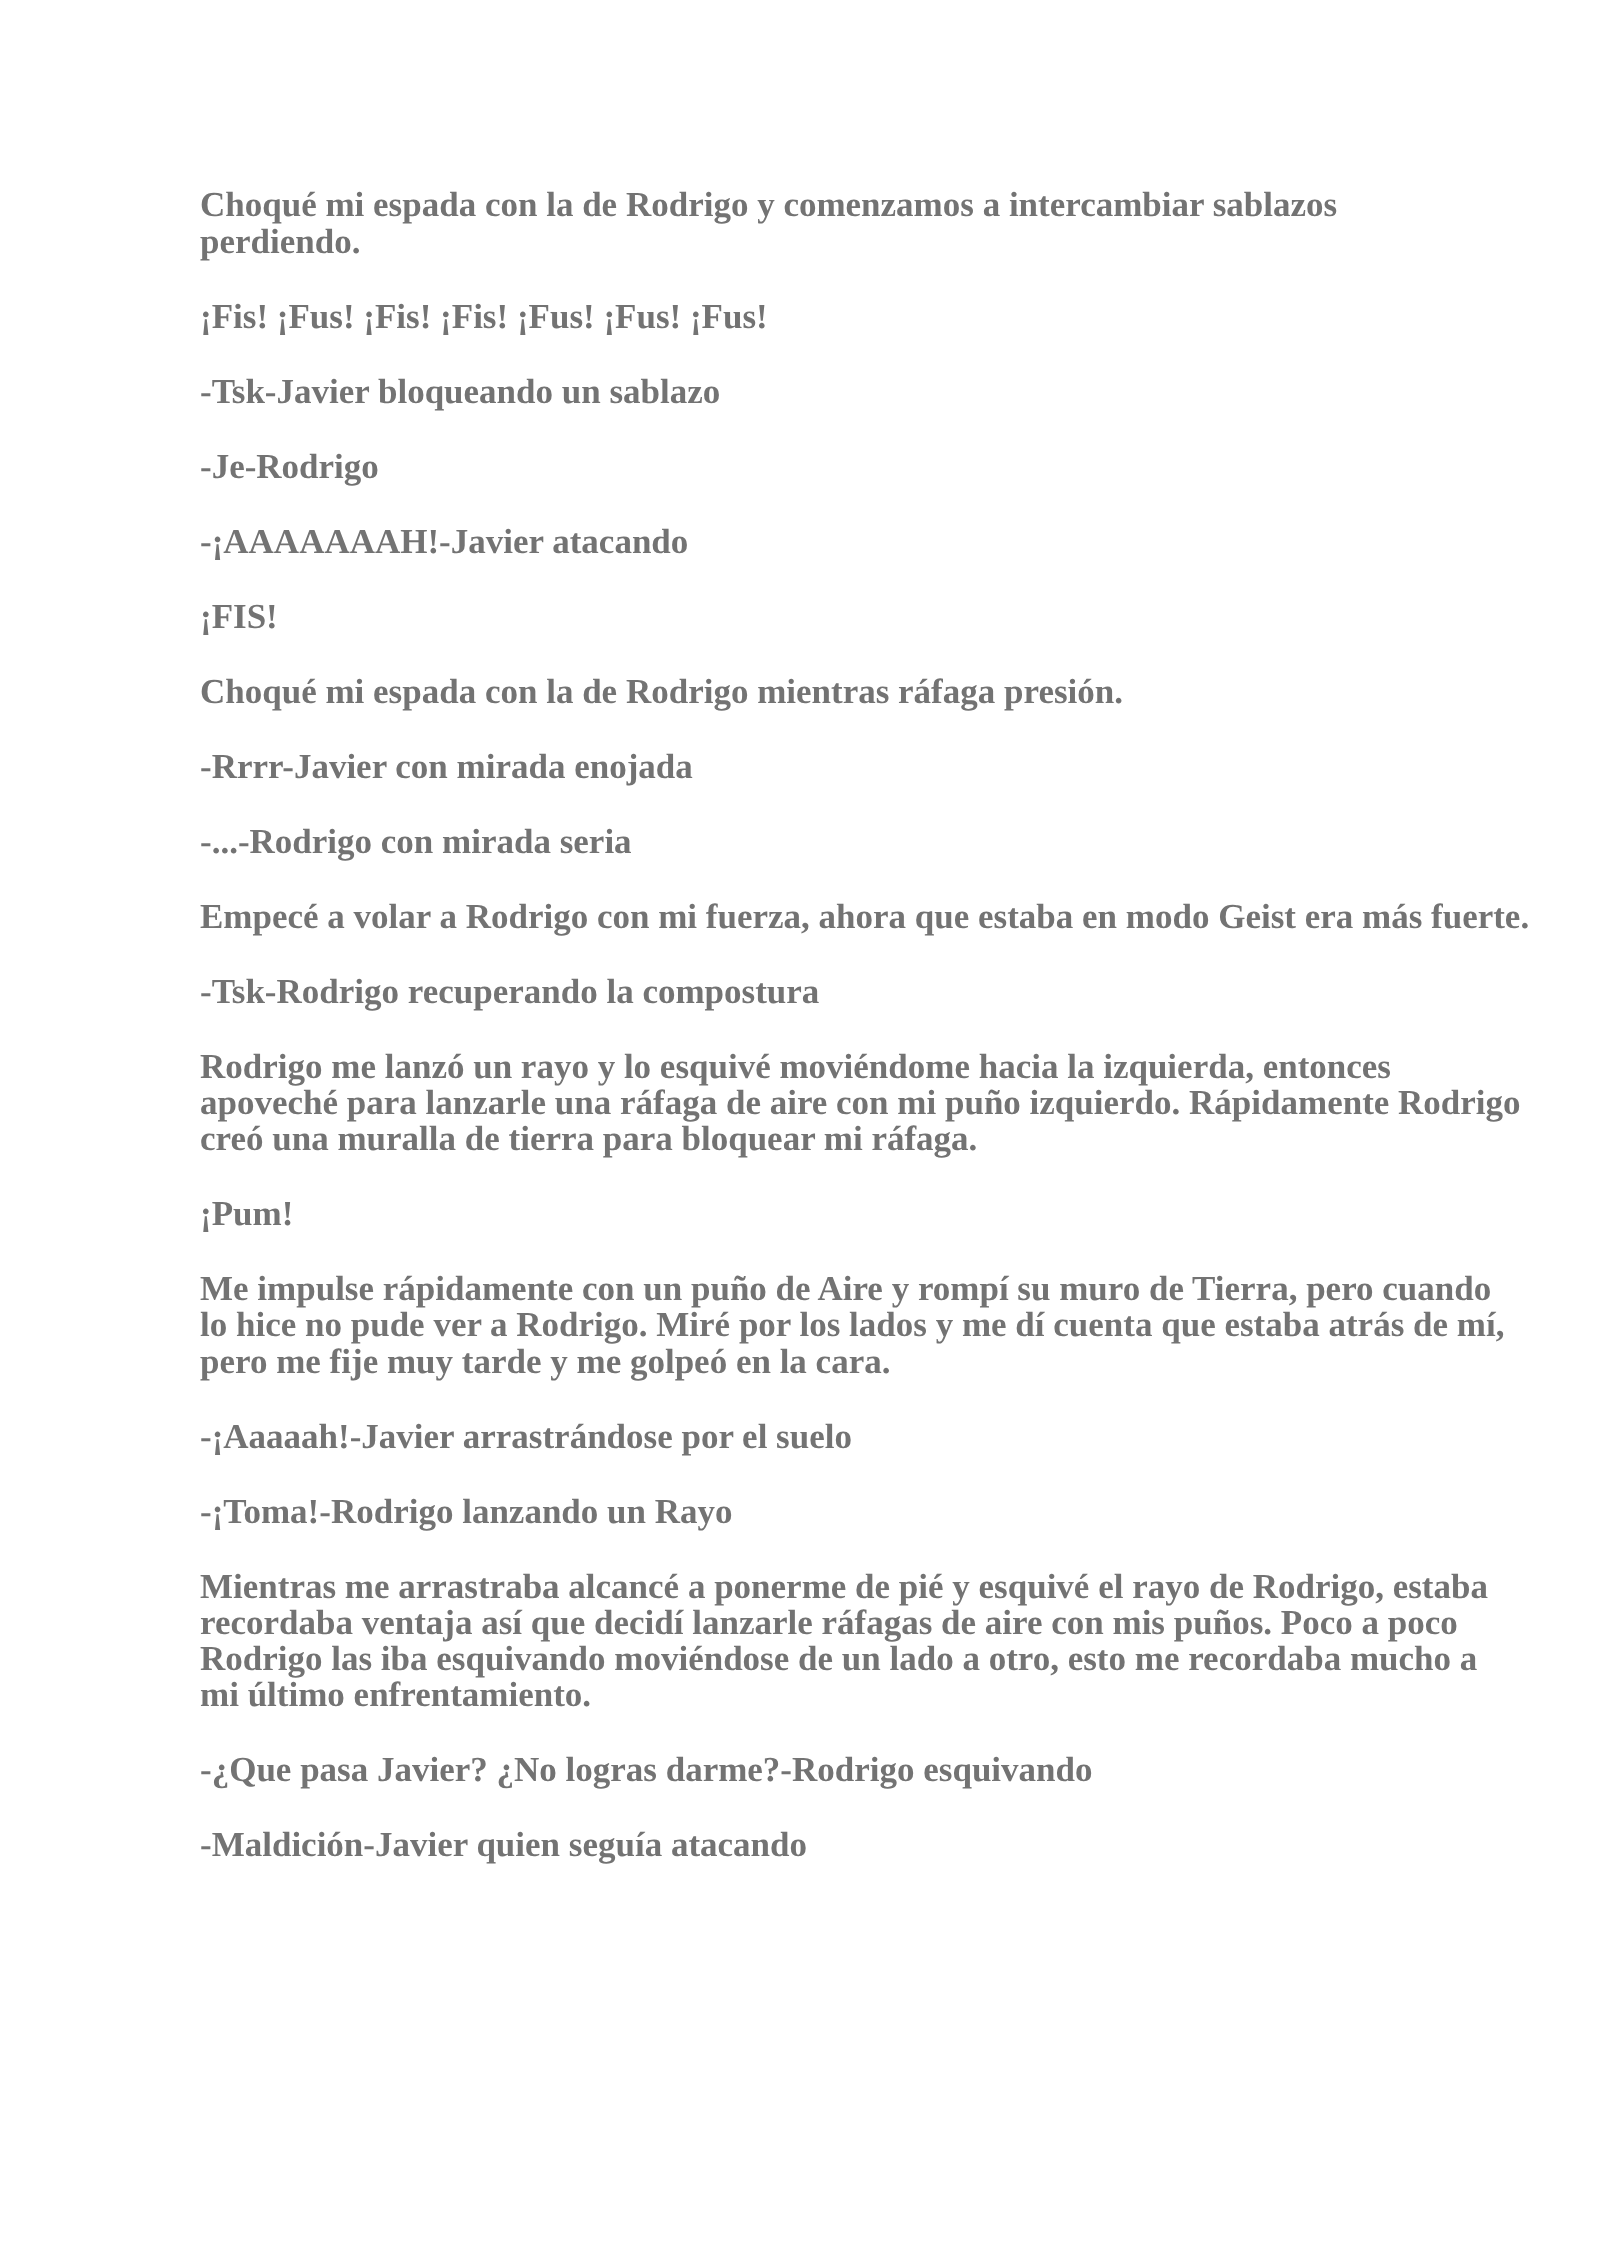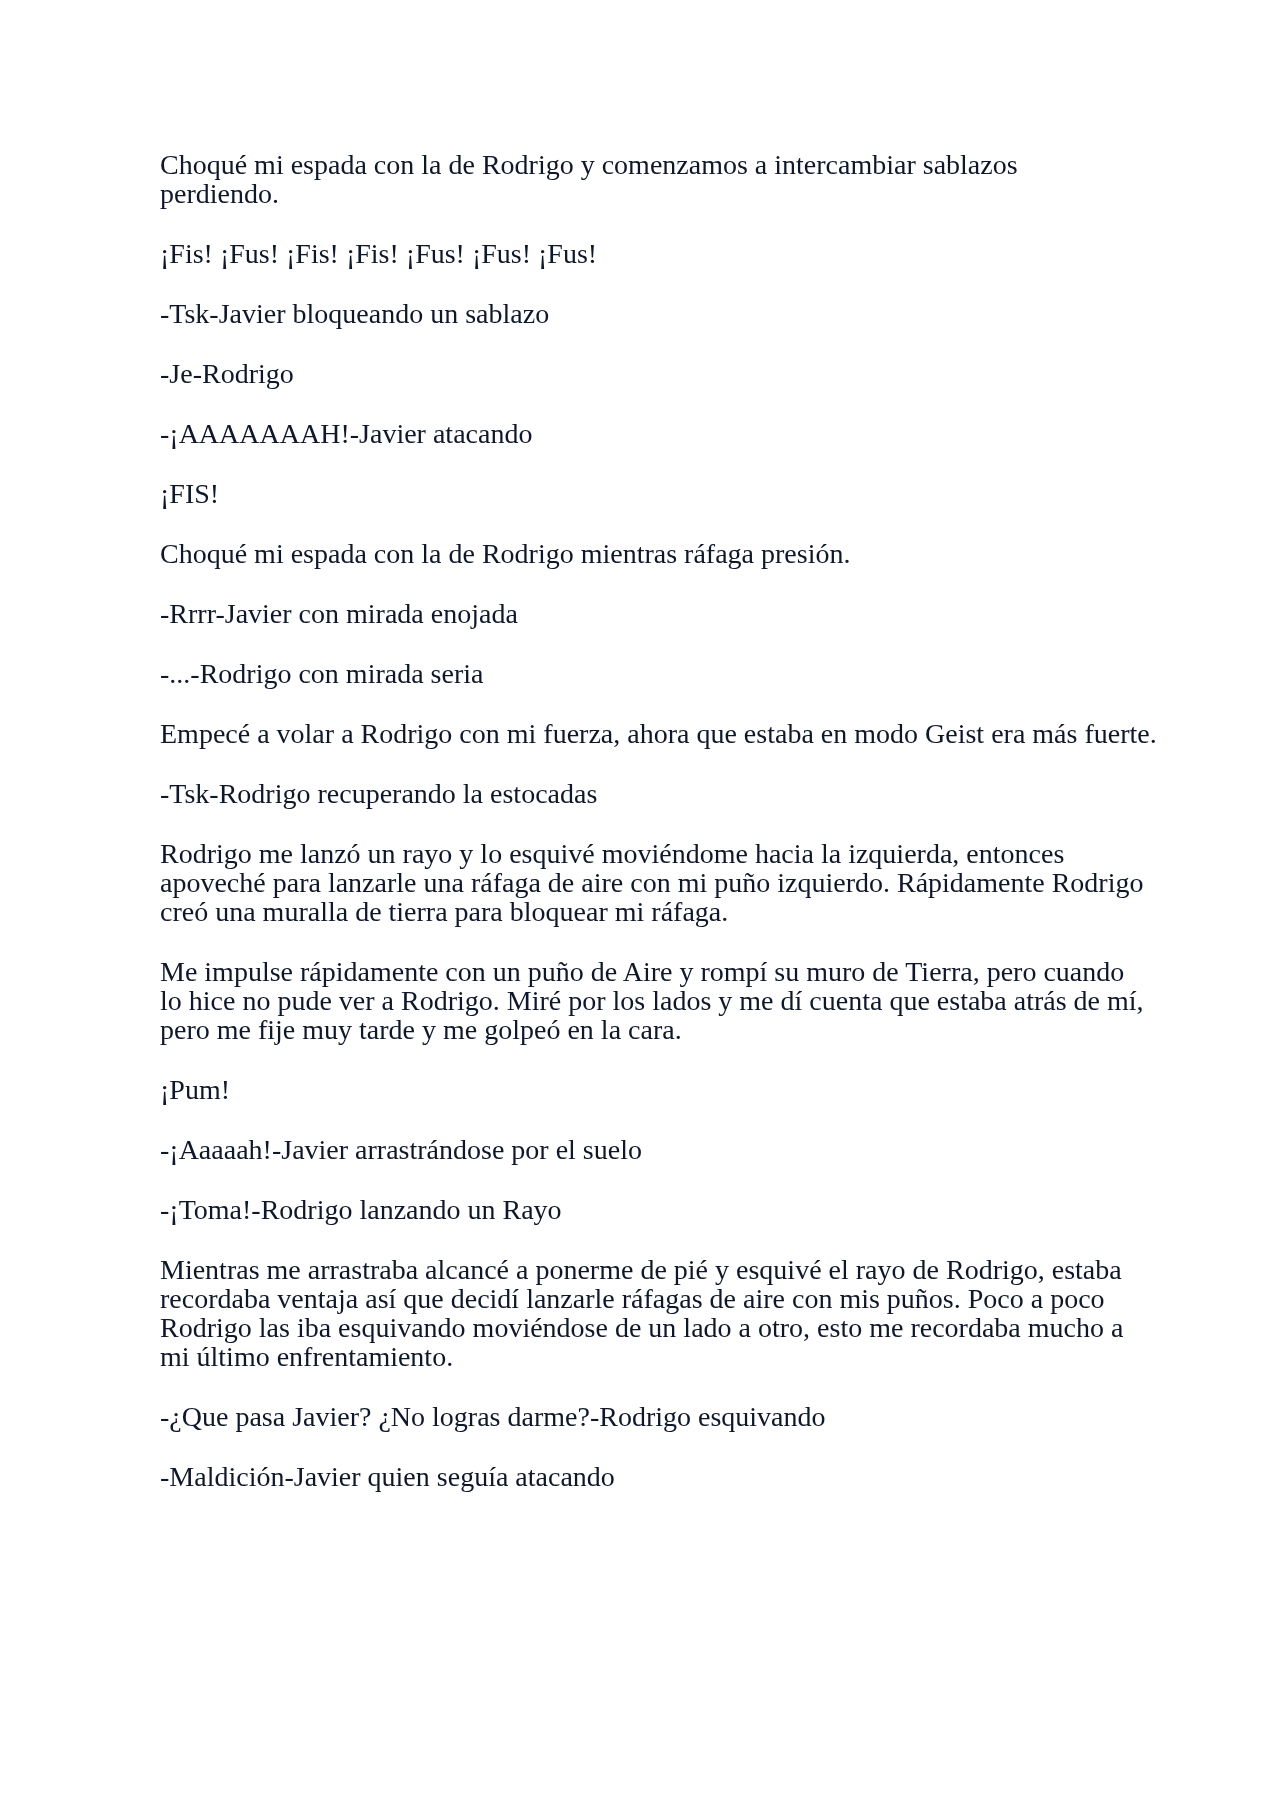--- a/index.html
+++ b/index.html
@@ -11,21 +11,22 @@
     position: relative;
     width: 1280px;
     height: 1810px;
     background: #ffffff;
     box-sizing: border-box;
     padding: 150px 100px 0 160px;
     overflow: hidden;
     font-family: "Liberation Serif", "DejaVu Serif", serif;
     font-size: 28px;
     line-height: 29px;
-    color: #0f172a;
+    color: #737373;
+    font-weight: bold;
   }
   .paragraph {
     margin: 0 0 31px 0;
   }
   .line {
     white-space: nowrap;
   }
 </style>
 </head>
 <body>
@@ -69,37 +70,37 @@
   <div class="paragraph">
     <div class="line">-...-Rodrigo con mirada seria</div>
   </div>
 
 
   <div class="paragraph">
     <div class="line">Empecé a volar a Rodrigo con mi fuerza, ahora que estaba en modo Geist era más fuerte.</div>
   </div>
 
   <div class="paragraph">
-    <div class="line">-Tsk-Rodrigo recuperando la estocadas</div>
+    <div class="line">-Tsk-Rodrigo recuperando la compostura</div>
   </div>
 
   <div class="paragraph">
     <div class="line">Rodrigo me lanzó un rayo y lo esquivé moviéndome hacia la izquierda, entonces</div>
     <div class="line">apoveché para lanzarle una ráfaga de aire con mi puño izquierdo. Rápidamente Rodrigo</div>
     <div class="line">creó una muralla de tierra para bloquear mi ráfaga.</div>
   </div>
 
   <div class="paragraph">
+    <div class="line">¡Pum!</div>
+  </div>
+
+  <div class="paragraph">
     <div class="line">Me impulse rápidamente con un puño de Aire y rompí su muro de Tierra, pero cuando</div>
     <div class="line">lo hice no pude ver a Rodrigo. Miré por los lados y me dí cuenta que estaba atrás de mí,</div>
     <div class="line">pero me fije muy tarde y me golpeó en la cara.</div>
-  </div>
-
-  <div class="paragraph">
-    <div class="line">¡Pum!</div>
   </div>
 
   <div class="paragraph">
     <div class="line">-¡Aaaaah!-Javier arrastrándose por el suelo</div>
   </div>
 
   <div class="paragraph">
     <div class="line">-¡Toma!-Rodrigo lanzando un Rayo</div>
   </div>
 

